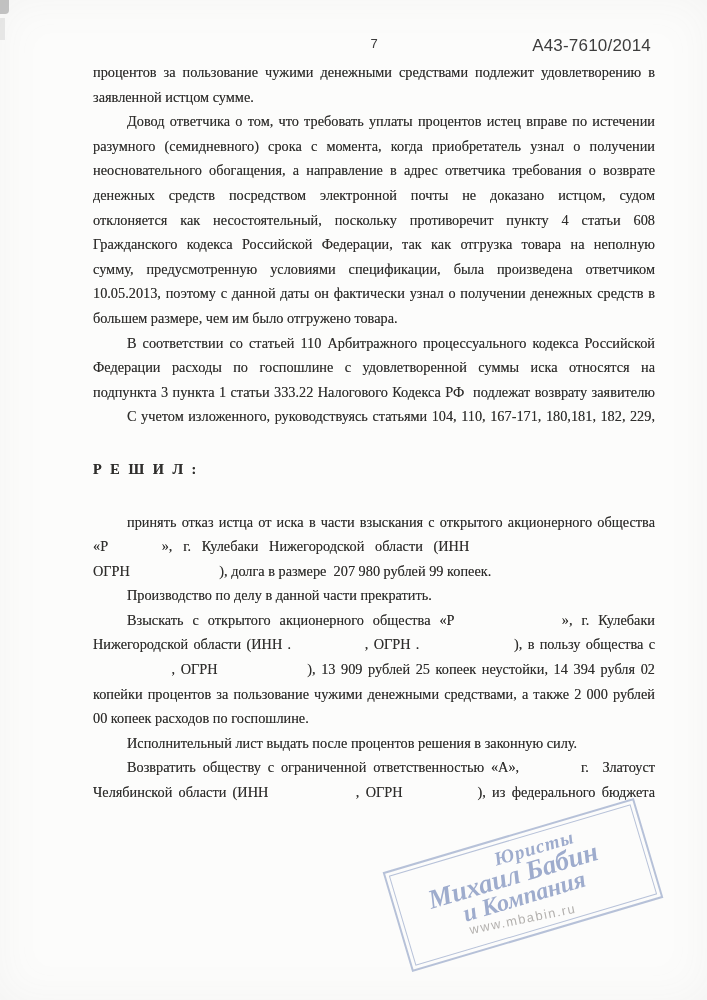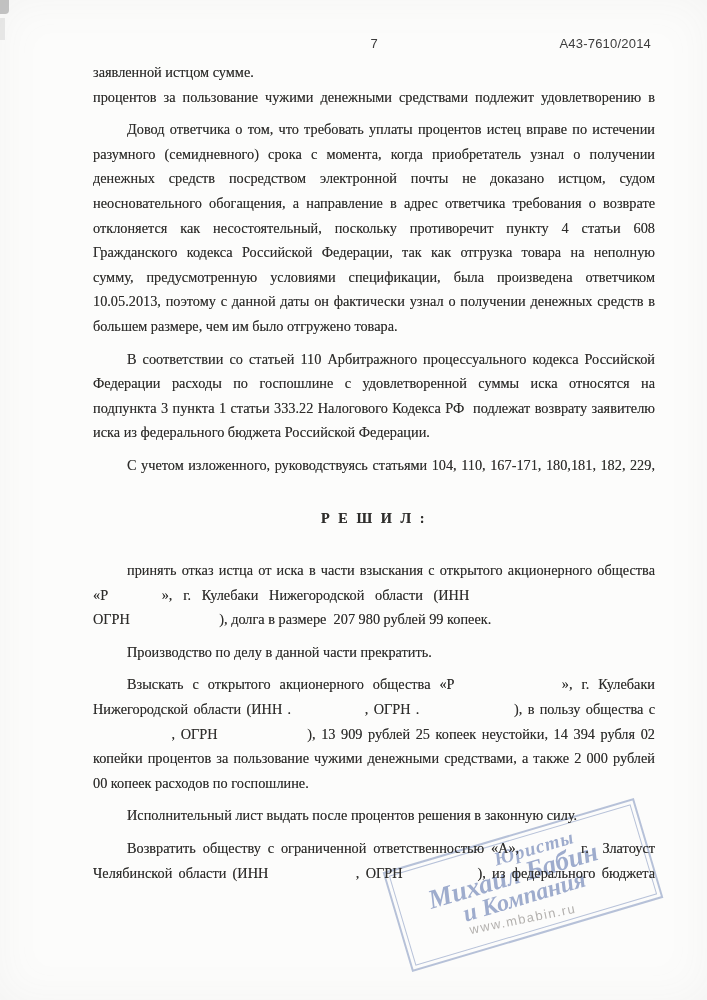--- a/index.html
+++ b/index.html
@@ -25,35 +25,35 @@
   
   .page-num{
     position:absolute;left:93px;top:36px;width:562px;
     text-align:center;
     font-family:"Liberation Sans","DejaVu Sans",sans-serif;
     font-size:13px;color:#3d3d3d;
   }
   .case-num{
     position:absolute;right:56px;top:36px;
     font-family:"Liberation Sans","DejaVu Sans",sans-serif;
-    font-size:13px;color:#3d3d3d;letter-spacing:0.2px;
+    font-size:17px;color:#3d3d3d;letter-spacing:0.2px;
   }
   
   .text-block{
     position:absolute;left:93px;top:60px;width:562px;
     font-size:14.3px;line-height:24.6px;
     text-shadow:0 0 0.5px rgba(46,45,43,0.55);
     z-index:2;
   }
   .para{margin:0;}
   .line{text-align:justify;}
   .line.j{text-align-last:justify;}
-  .line.ind{text-indent:34px;margin-top:8px;}
+  .line.ind{text-indent:34px;}
   .heading{
-    text-align:center;font-weight:bold;
+    font-weight:bold;
     letter-spacing:2.5px;
     margin:28px 0;
   }
   
   .stamp{
     position:absolute;left:392px;top:833px;width:258px;height:100px;
     transform:rotate(-16.5deg);
     border:2px solid var(--wm-border,rgba(150,165,200,0.75));
     z-index:1;
     display:flex;flex-direction:column;align-items:center;justify-content:center;
@@ -96,39 +96,38 @@
 
   <div class="stamp">
     <div class="stamp-text stamp-l1">Юристы</div>
     <div class="stamp-text stamp-l2">Михаил Бабин</div>
     <div class="stamp-text stamp-l3">и Компания</div>
     <div class="stamp-url">www.mbabin.ru</div>
   </div>
 
   <div class="text-block" id="doc-body">
       <div class="para">
+        <div class="line j">процентов за пользование чужими денежными средствами подлежит удовлетворению в</div>
         <div class="line">заявленной истцом сумме.</div>
-        <div class="line j">процентов за пользование чужими денежными средствами подлежит удовлетворению в</div>
       </div>
       <div class="para">
         <div class="line j ind">Довод ответчика о том, что требовать уплаты процентов истец вправе по истечении</div>
         <div class="line j">разумного (семидневного) срока с момента, когда приобретатель узнал о получении</div>
+        <div class="line j">неосновательного обогащения, а направление в адрес ответчика требования о возврате</div>
         <div class="line j">денежных средств посредством электронной почты не доказано истцом, судом</div>
-        <div class="line j">неосновательного обогащения, а направление в адрес ответчика требования о возврате</div>
         <div class="line j">отклоняется как несостоятельный, поскольку противоречит пункту 4 статьи 608</div>
         <div class="line j">Гражданского кодекса Российской Федерации, так как отгрузка товара на неполную</div>
         <div class="line j">сумму, предусмотренную условиями спецификации, была произведена ответчиком</div>
         <div class="line j">10.05.2013, поэтому с данной даты он фактически узнал о получении денежных средств в</div>
         <div class="line">большем размере, чем им было отгружено товара.</div>
       </div>
       <div class="para">
         <div class="line j ind">В соответствии со статьей 110 Арбитражного процессуального кодекса Российской</div>
         <div class="line j">Федерации расходы по госпошлине с удовлетворенной суммы иска относятся на</div>
         <div class="line j">подпункта 3 пункта 1 статьи 333.22 Налогового Кодекса РФ&nbsp; подлежат возврату заявителю</div>
-        <div class="line">иска из федерального бюджета Российской Федерации.</div>
       </div>
       <div class="para">
         <div class="line j ind">С учетом изложенного, руководствуясь статьями 104, 110, 167-171, 180,181, 182, 229,</div>
       </div>
       <div class="heading">Р Е Ш И Л :</div>
       <div class="para">
         <div class="line j ind">принять отказ истца от иска в части взыскания с открытого акционерного общества</div>
         <div class="line">«Р&nbsp;&nbsp;&nbsp;&nbsp;&nbsp;&nbsp;&nbsp;&nbsp;&nbsp;&nbsp;&nbsp;&nbsp;&nbsp;&nbsp;&nbsp;»,&nbsp;&nbsp; г.&nbsp;&nbsp; Кулебаки&nbsp;&nbsp; Нижегородской&nbsp;&nbsp; области&nbsp;&nbsp; (ИНН</div>
         <div class="line">ОГРН&nbsp;&nbsp;&nbsp;&nbsp;&nbsp;&nbsp;&nbsp;&nbsp;&nbsp;&nbsp;&nbsp;&nbsp;&nbsp;&nbsp;&nbsp;&nbsp;&nbsp;&nbsp;&nbsp;&nbsp;&nbsp;&nbsp;&nbsp;&nbsp;&nbsp;), долга в размере&nbsp; 207 980 рублей 99 копеек.</div>
       </div>

